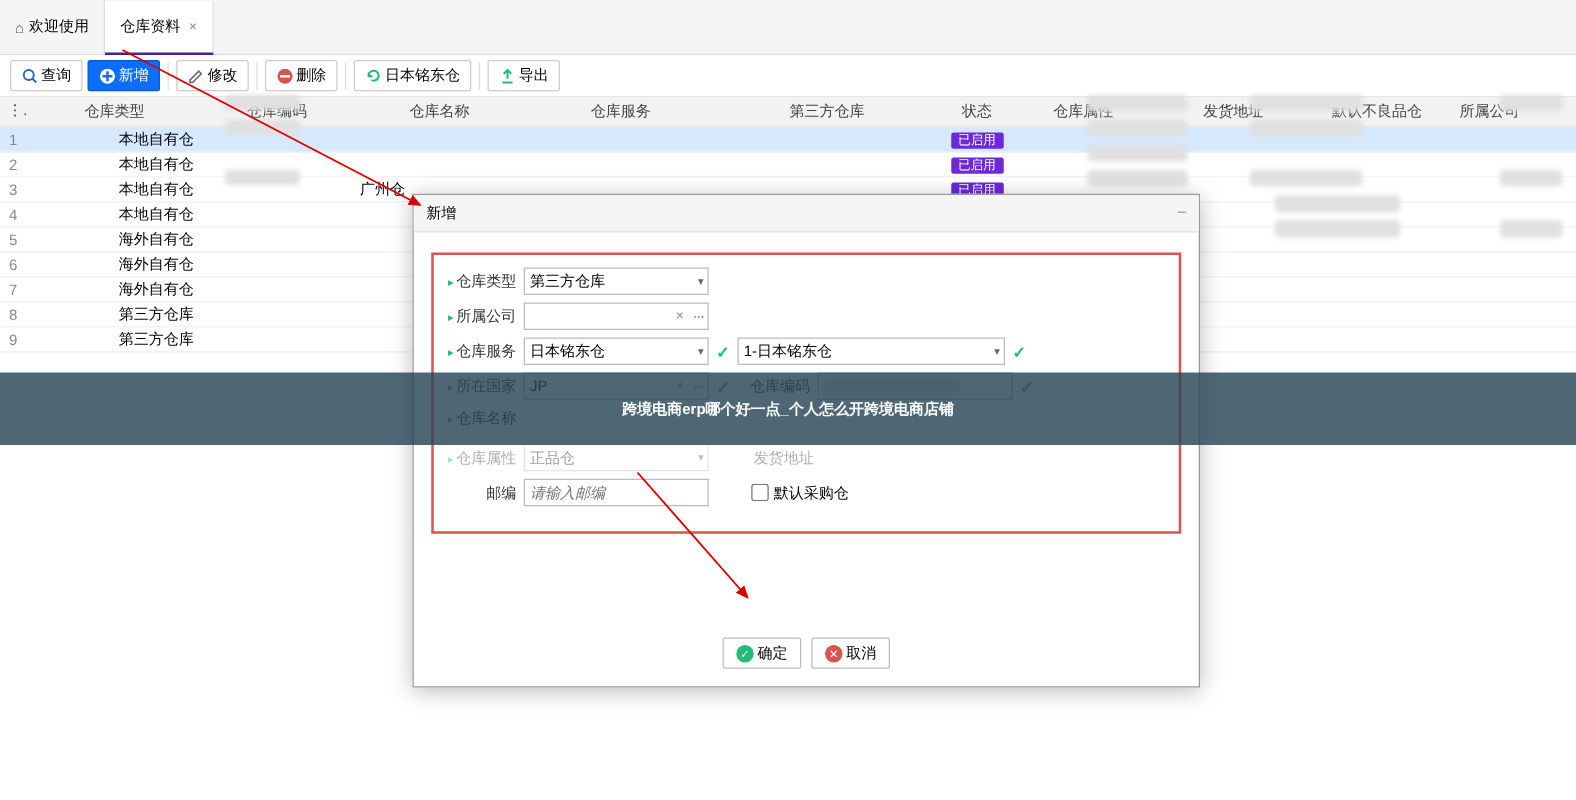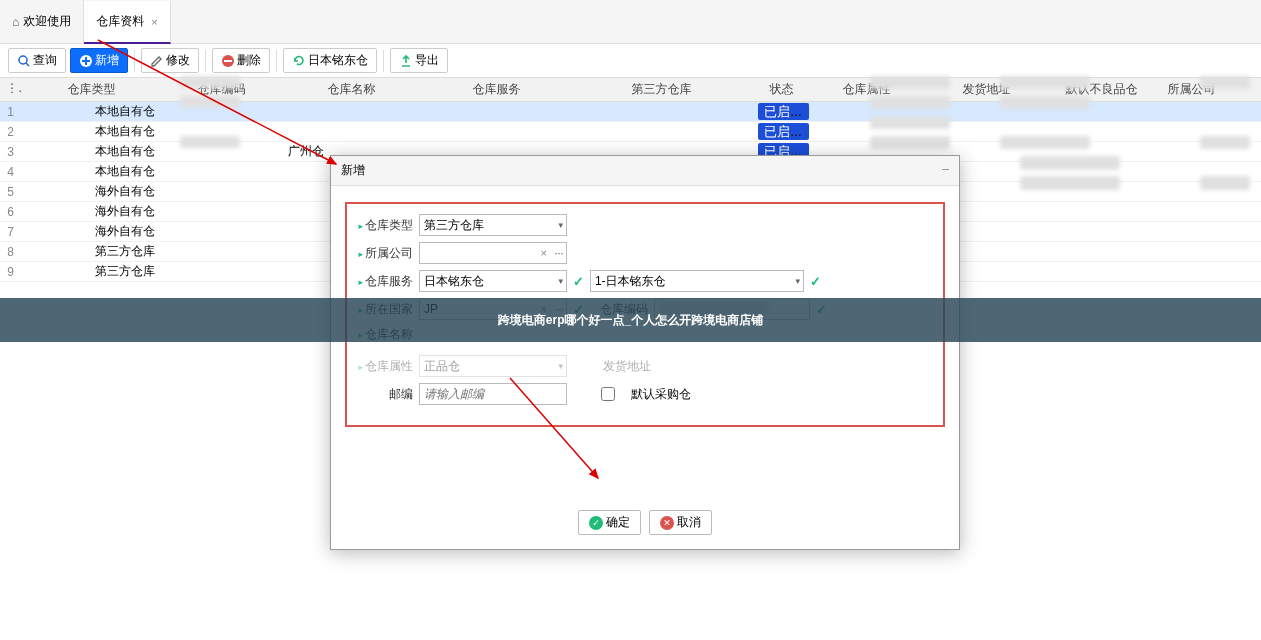--- a/index.html
+++ b/index.html
@@ -13,21 +13,21 @@
 .tbtn.primary{background:#0d6efd;border-color:#0a58ca;color:#fff}
 .tbtn .ic{width:14px;height:14px;display:inline-flex;align-items:center;justify-content:center}
 .sep{width:1px;height:22px;background:#ddd;margin:0 2px}
 .grid{width:100%}
 .ghead{display:flex;background:#f2f2f2;border-bottom:1px solid #ddd;height:24px}
 .ghead>div,.grow>div{padding:3px 6px;border-right:1px solid transparent;overflow:hidden;white-space:nowrap;text-overflow:ellipsis}
 .ghead>div{color:#444;text-align:center}
 .grow{display:flex;height:20px;border-bottom:1px solid #f0f0f0;align-items:center}
 .grow:nth-child(odd){background:#fff}
 .grow.sel{background:#d6e9ff}
-.badge{background:#1d4ed8;color:#fff;padding:1px 6px;border-radius:2px;font-size:13px}
+.badge{background:#6d28d9;color:#fff;padding:1px 6px;border-radius:2px;font-size:10px}
 .c-idx{width:22px;text-align:center;color:#888}
 .c-type{width:140px;text-align:right}
 .c-code{width:120px;text-align:center}
 .c-name{width:140px}
 .c-svc{width:150px}
 .c-third{width:180px}
 .c-status{width:60px;text-align:center}
 .c-attr{width:110px}
 .c-addr{width:130px}
 .c-def{width:100px}
@@ -39,29 +39,29 @@
 .frow{display:flex;align-items:center;margin-bottom:6px;gap:6px}
 .flabel{width:58px;text-align:right;color:#333}
 .flabel.req::before{content:"▸";color:#2b7;margin-right:2px;font-size:9px}
 .finput{border:1px solid #bbb;padding:2px 4px;height:22px;width:148px;background:#fff}
 .sel-wrap{position:relative;display:inline-flex;align-items:center}
 .sel-arrow{position:absolute;right:4px;pointer-events:none;color:#666;font-size:9px}
 .sel-x{position:absolute;right:20px;color:#888;font-size:11px;pointer-events:none}
 .dots{position:absolute;right:4px;color:#666;letter-spacing:-1px}
 .chk-ok{color:#2b7;font-size:13px;font-weight:bold}
 .finput2{width:214px}
-.cb{display:flex;align-items:center;gap:16px}
+.cb{display:flex;align-items:center;gap:4px}
 .cb input{width:14px;height:14px}
 .mfoot{position:absolute;bottom:14px;left:0;right:0;display:flex;justify-content:center;gap:8px}
 .mbtn{display:flex;align-items:center;gap:3px;border:1px solid #bbb;background:#fff;padding:3px 10px;border-radius:2px;cursor:pointer}
 .mbtn .ok{width:14px;height:14px;background:#2b7;border-radius:50%;display:inline-flex;align-items:center;justify-content:center;color:#fff;font-size:9px}
 .mbtn .no{width:14px;height:14px;background:#d9534f;border-radius:50%;display:inline-flex;align-items:center;justify-content:center;color:#fff;font-size:9px}
 .blur{position:absolute;background:#e0e0e0;filter:blur(2px);border-radius:3px}
 svg.arrow{position:absolute;pointer-events:none;z-index:50}
-.overlay-text{position:absolute;left:0;right:0;top:298px;height:44px;background:rgba(40,70,85,.82);color:#fff;display:flex;align-items:center;justify-content:center;font-size:24px;font-weight:bold;z-index:60}
+.overlay-text{position:absolute;left:0;right:0;top:298px;height:58px;background:rgba(40,70,85,.82);color:#fff;display:flex;align-items:center;justify-content:center;font-size:24px;font-weight:bold;z-index:60}
 .ic-home::before{content:"⌂";color:#555}
 </style>
 </head>
 <body>
 
 <div class="tabs">
   <div class="tab">
       <span class="ic-home"></span>
       <span>欢迎使用</span>
     </div>

